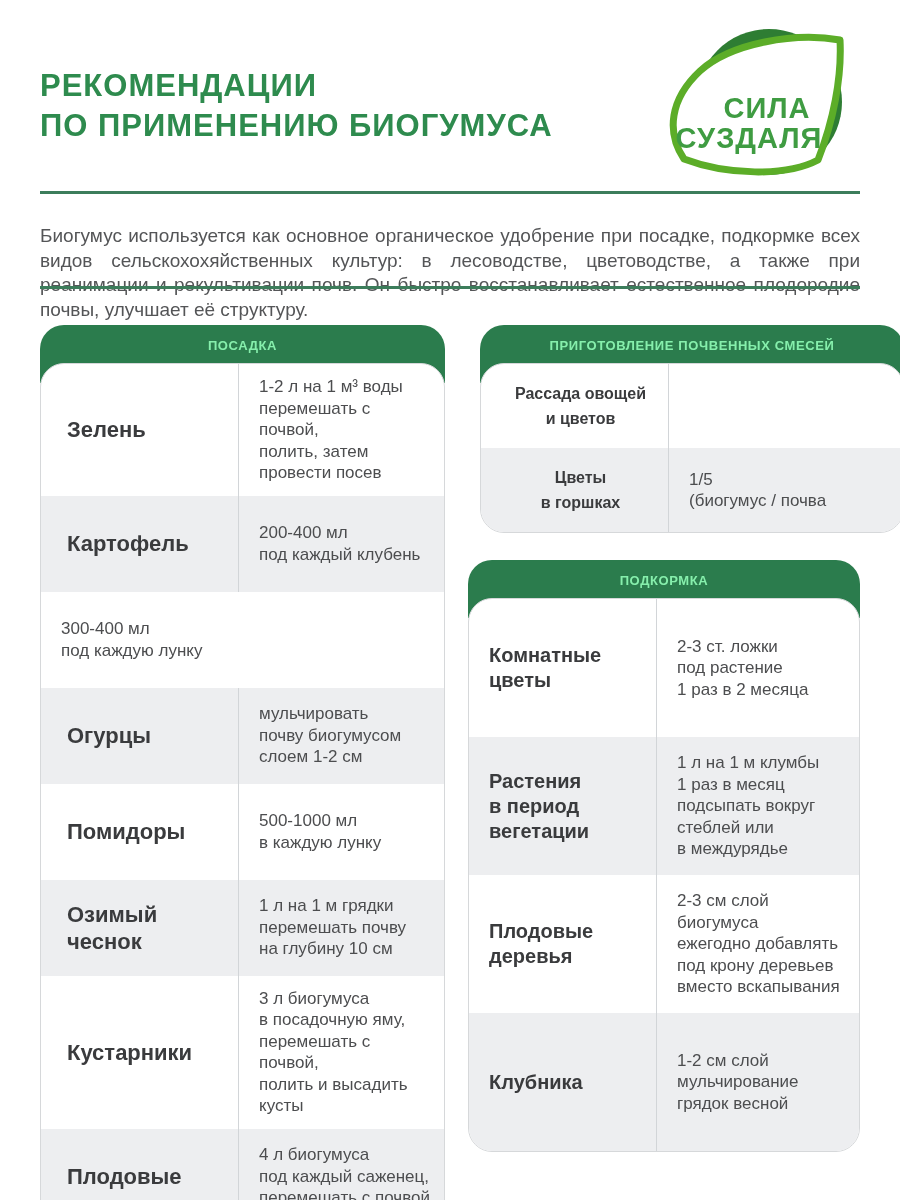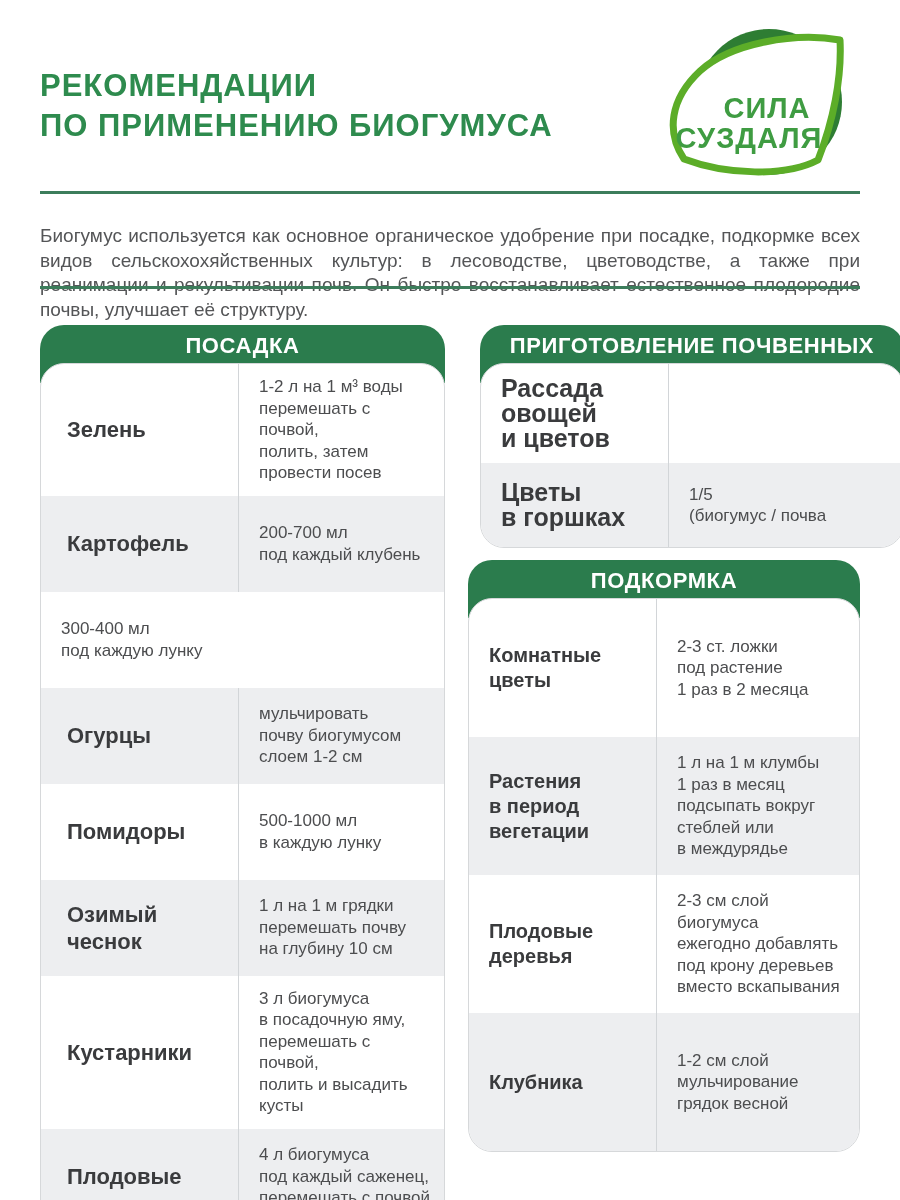--- a/index.html
+++ b/index.html
@@ -27,22 +27,22 @@
   .intro {
     position:absolute; left:40px; top:205px; width:820px;
     font-size:19px; line-height:24.6px; color:#545557;
     text-align:justify;
   }
 
   
   .data-table { position:absolute; }
   .t-header {
     height:58px; border-radius:24px 24px 0 0;
-    background:#2b7c4d; color:#ffffff;
-    text-align:center; font-weight:700; font-size:22px;
+    background:#2b7c4d; color:#86efac;
+    text-align:center; font-weight:700; font-size:13px;
     letter-spacing:0.6px; line-height:41px;
   }
   .t-body {
     background:#ffffff;
     border:1.5px solid #d6d8da;
     border-radius:24px;
     margin-top:-20px;
     position:relative; overflow:hidden;
   }
   .t-row { display:flex; }
@@ -61,21 +61,21 @@
     display:flex; flex-direction:column; justify-content:center;
     font-size:17px; line-height:21.5px; color:#4c4d4f;
     white-space:pre-line;
   }
 
   #table-posadka { left:40px; top:325px; width:405px; }
   #table-posadka .cell-name { width:198px; font-size:22px; line-height:27px; }
   #table-posadka .t-row { min-height:96px; }
 
   #table-smesi { left:480px; top:325px; width:424px; }
-  #table-smesi .cell-name { width:188px; font-size:25px; line-height:25px; padding-left:20px; }
+  #table-smesi .cell-name { width:188px; font-size:16px; line-height:25px; padding-left:20px;text-align:center; }
   #table-smesi .t-row { min-height:84px; }
 
   #table-podkormka { left:468px; top:560px; width:392px; }
   #table-podkormka .cell-name { width:188px; font-size:20px; line-height:25px; padding-left:20px; }
   #table-podkormka .t-row { min-height:138px; }
 </style>
 </head>
 <body>
 
 <div class="page">
@@ -109,21 +109,21 @@
     <div class="t-body">
       <div class="t-row">
         <div class="cell-name">Зелень</div>
         <div class="cell-desc">1-2 л на 1 м³ воды
 перемешать с почвой,
 полить, затем
 провести посев</div>
       </div>
       <div class="t-row">
         <div class="cell-name">Картофель</div>
-        <div class="cell-desc">200-700 мл
+        <div class="cell-desc">200-400 мл
 под каждый клубень</div>
       </div>
       <div class="t-row">
         <div class="cell-desc">300-400 мл
 под каждую лунку</div>
       </div>
       <div class="t-row">
         <div class="cell-name">Огурцы</div>
         <div class="cell-desc">мульчировать
 почву биогумусом

